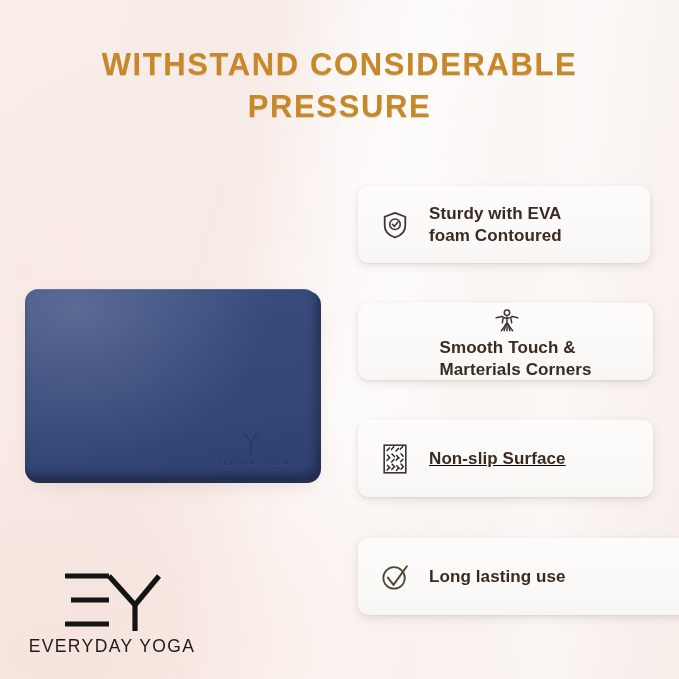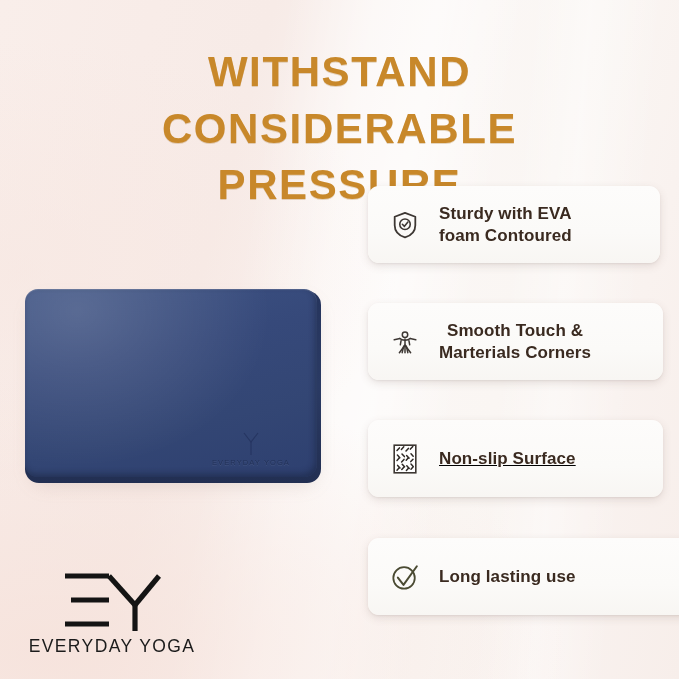--- a/index.html
+++ b/index.html
@@ -42,21 +42,21 @@
       radial-gradient(130% 70% at 8% 96%, rgba(246,226,219,.85) 0%, rgba(246,226,219,0) 58%),
       radial-gradient(90% 55% at 3% 40%, rgba(247,230,224,.55) 0%, rgba(247,230,224,0) 62%);
   }
 
   
   #headline{
     position:absolute; left:0; right:0; top:44px;
     text-align:center;
     color:#c8882a;
     font-weight:bold;
-    font-size:42px;
+    font-size:31px;
     letter-spacing:1.6px;
     line-height:1.35;
     padding:0 58px;
     text-transform:uppercase;
     text-shadow:0 1px 0 rgba(160,105,25,.25);
   }
 
   
   #product{
     position:absolute;
@@ -95,31 +95,30 @@
     font-size:7.5px; letter-spacing:1.1px;
     color:#0f1a36;
     text-shadow:0 1px 0 rgba(255,255,255,.18);
     white-space:nowrap;
     margin-top:1px;
   }
 
   
   .card{
     position:absolute;
-    left:368px;
+    left:358px;
     height:77px;
     border-radius:11px;
     background:linear-gradient(180deg,#fdfcfb 0%, #fbfaf8 60%, #f8f6f3 100%);
     box-shadow:0 3px 9px rgba(120,95,85,.16), 0 1px 2px rgba(120,95,85,.10);
     display:flex; align-items:center;
     padding-left:20px;
-    text-align:center;
   }
   #card-0{ top:186px; width:292px; }
-  #card-1{ top:303px; width:295px; }
+  #card-1{ top:303px; width:295px;flex-direction:column; }
   #card-2{ top:420px; width:295px;text-decoration:underline; }
   #card-3{ top:538px; width:328px; }
 
   .card-icon{
     width:34px; height:34px;
     flex:0 0 34px;
     display:flex; align-items:center; justify-content:center;
     margin-right:17px;
   }
   .card-label{

